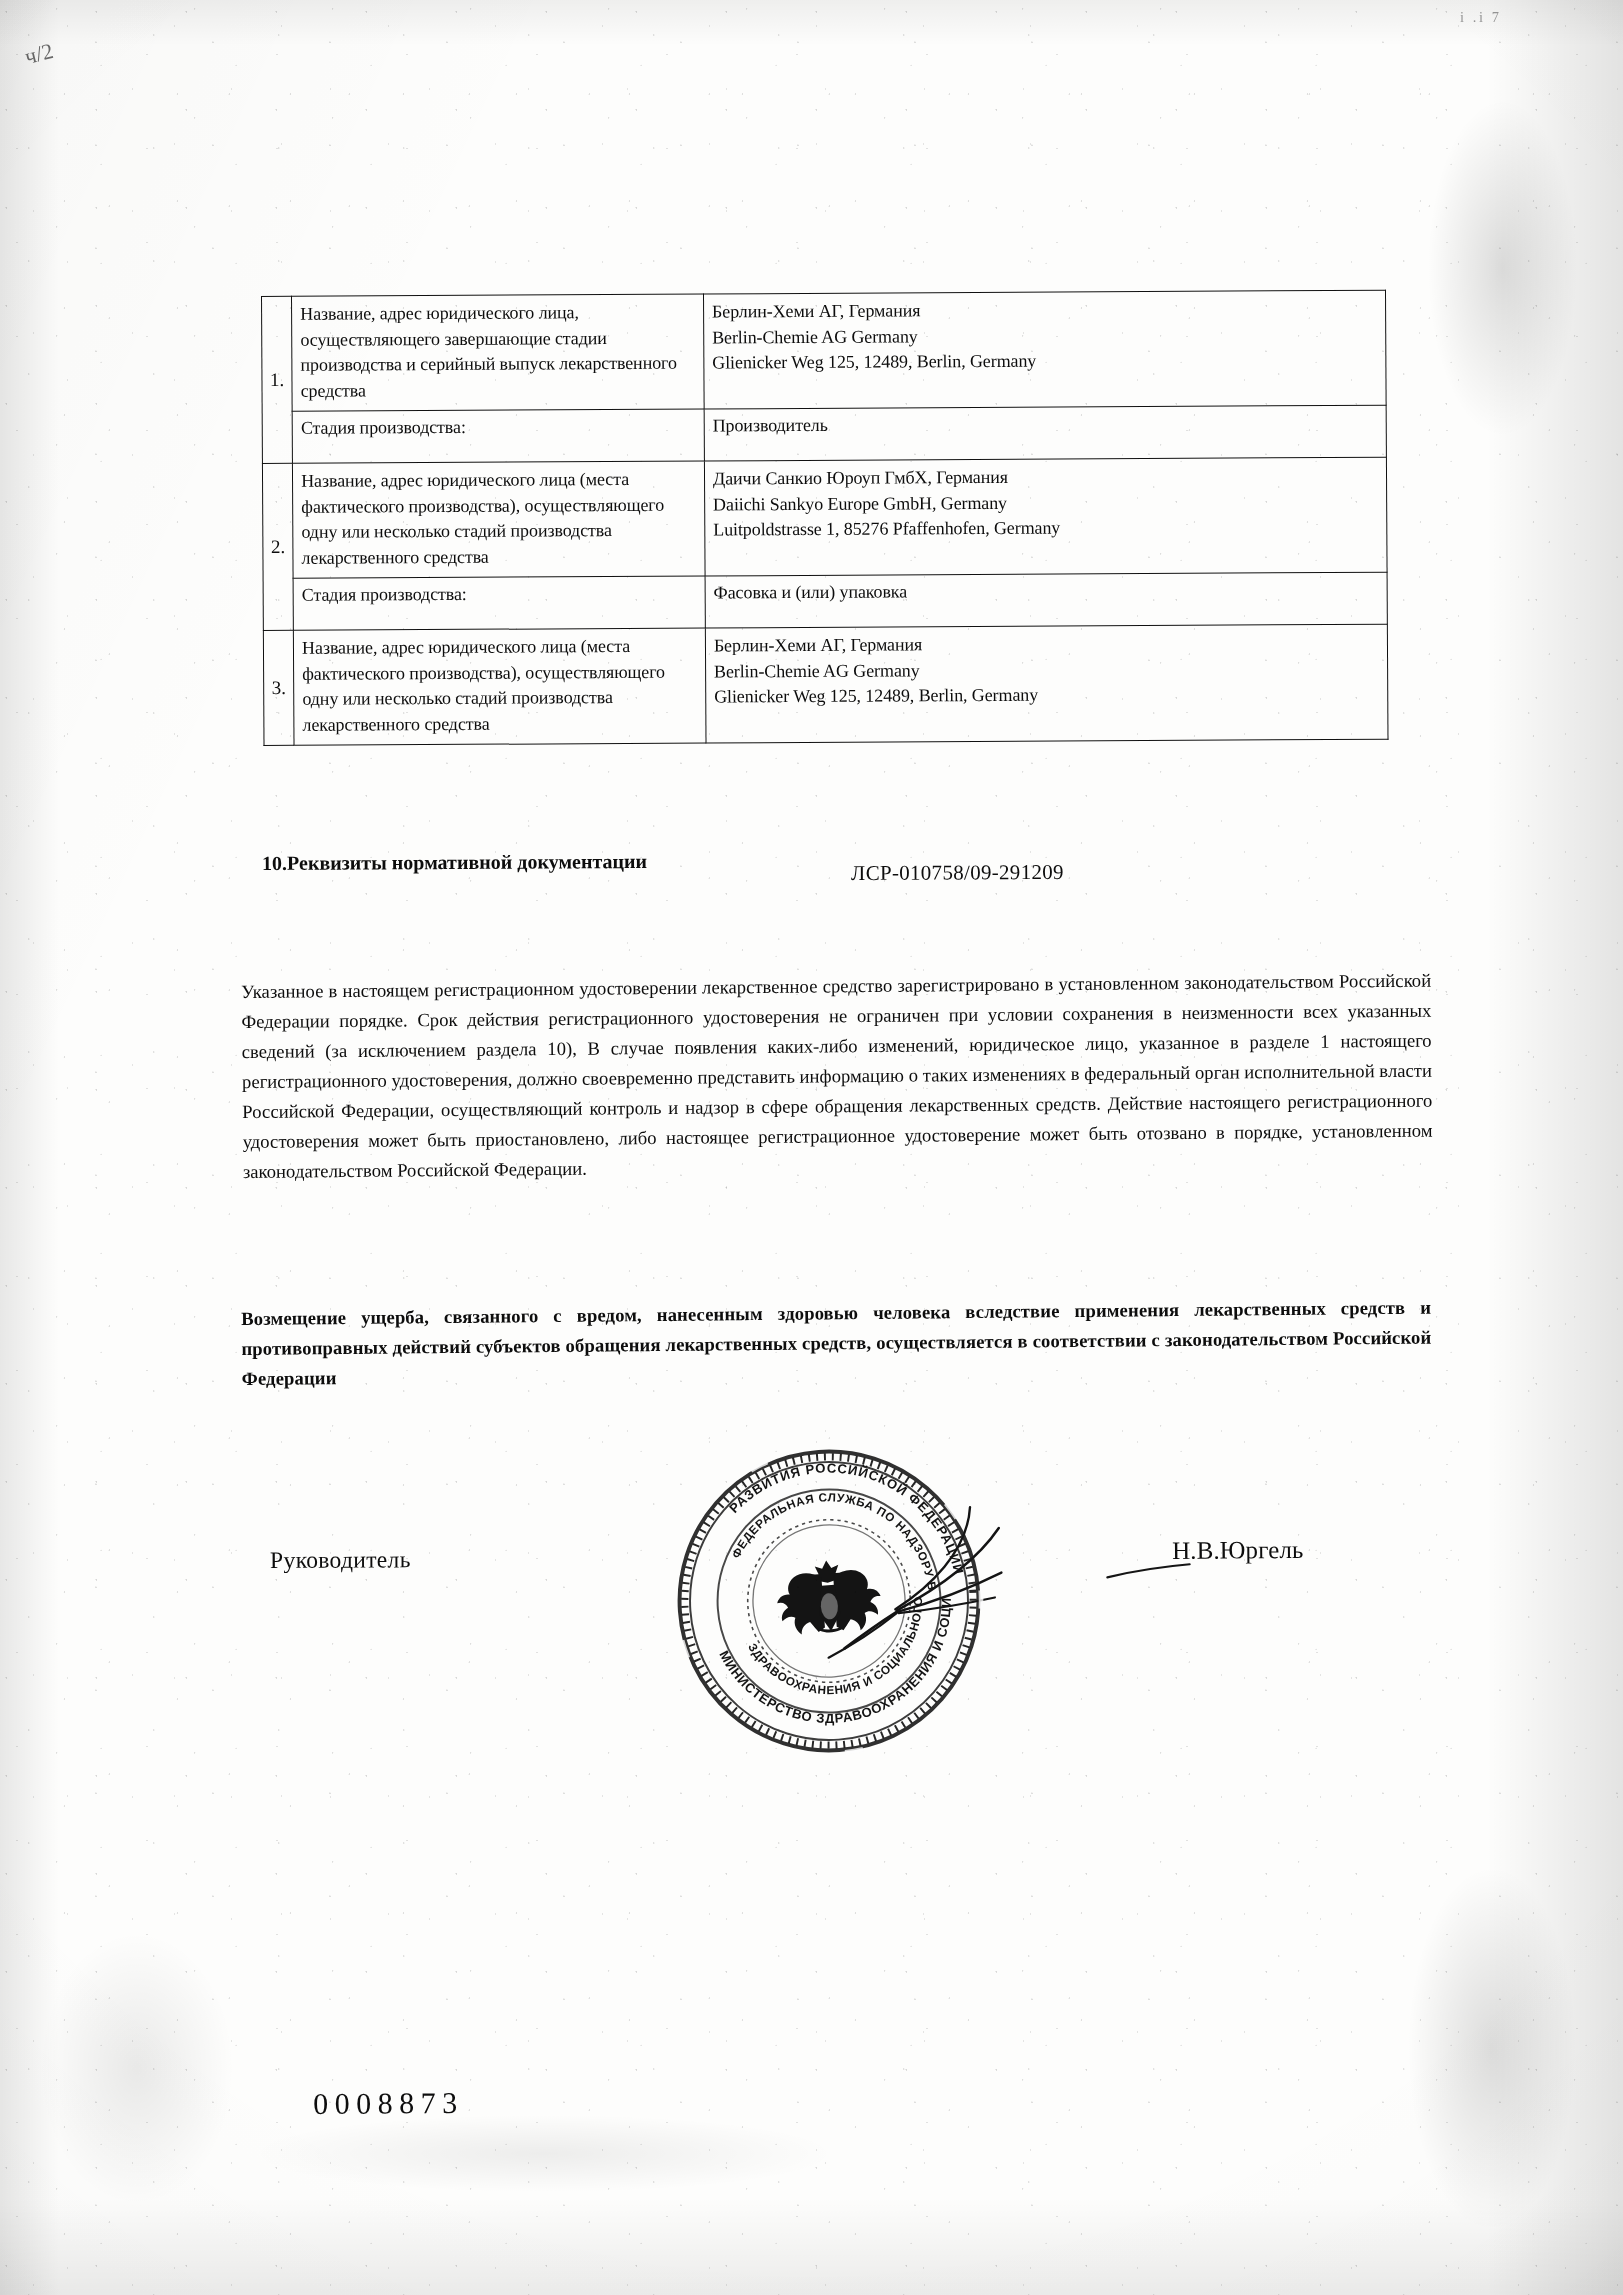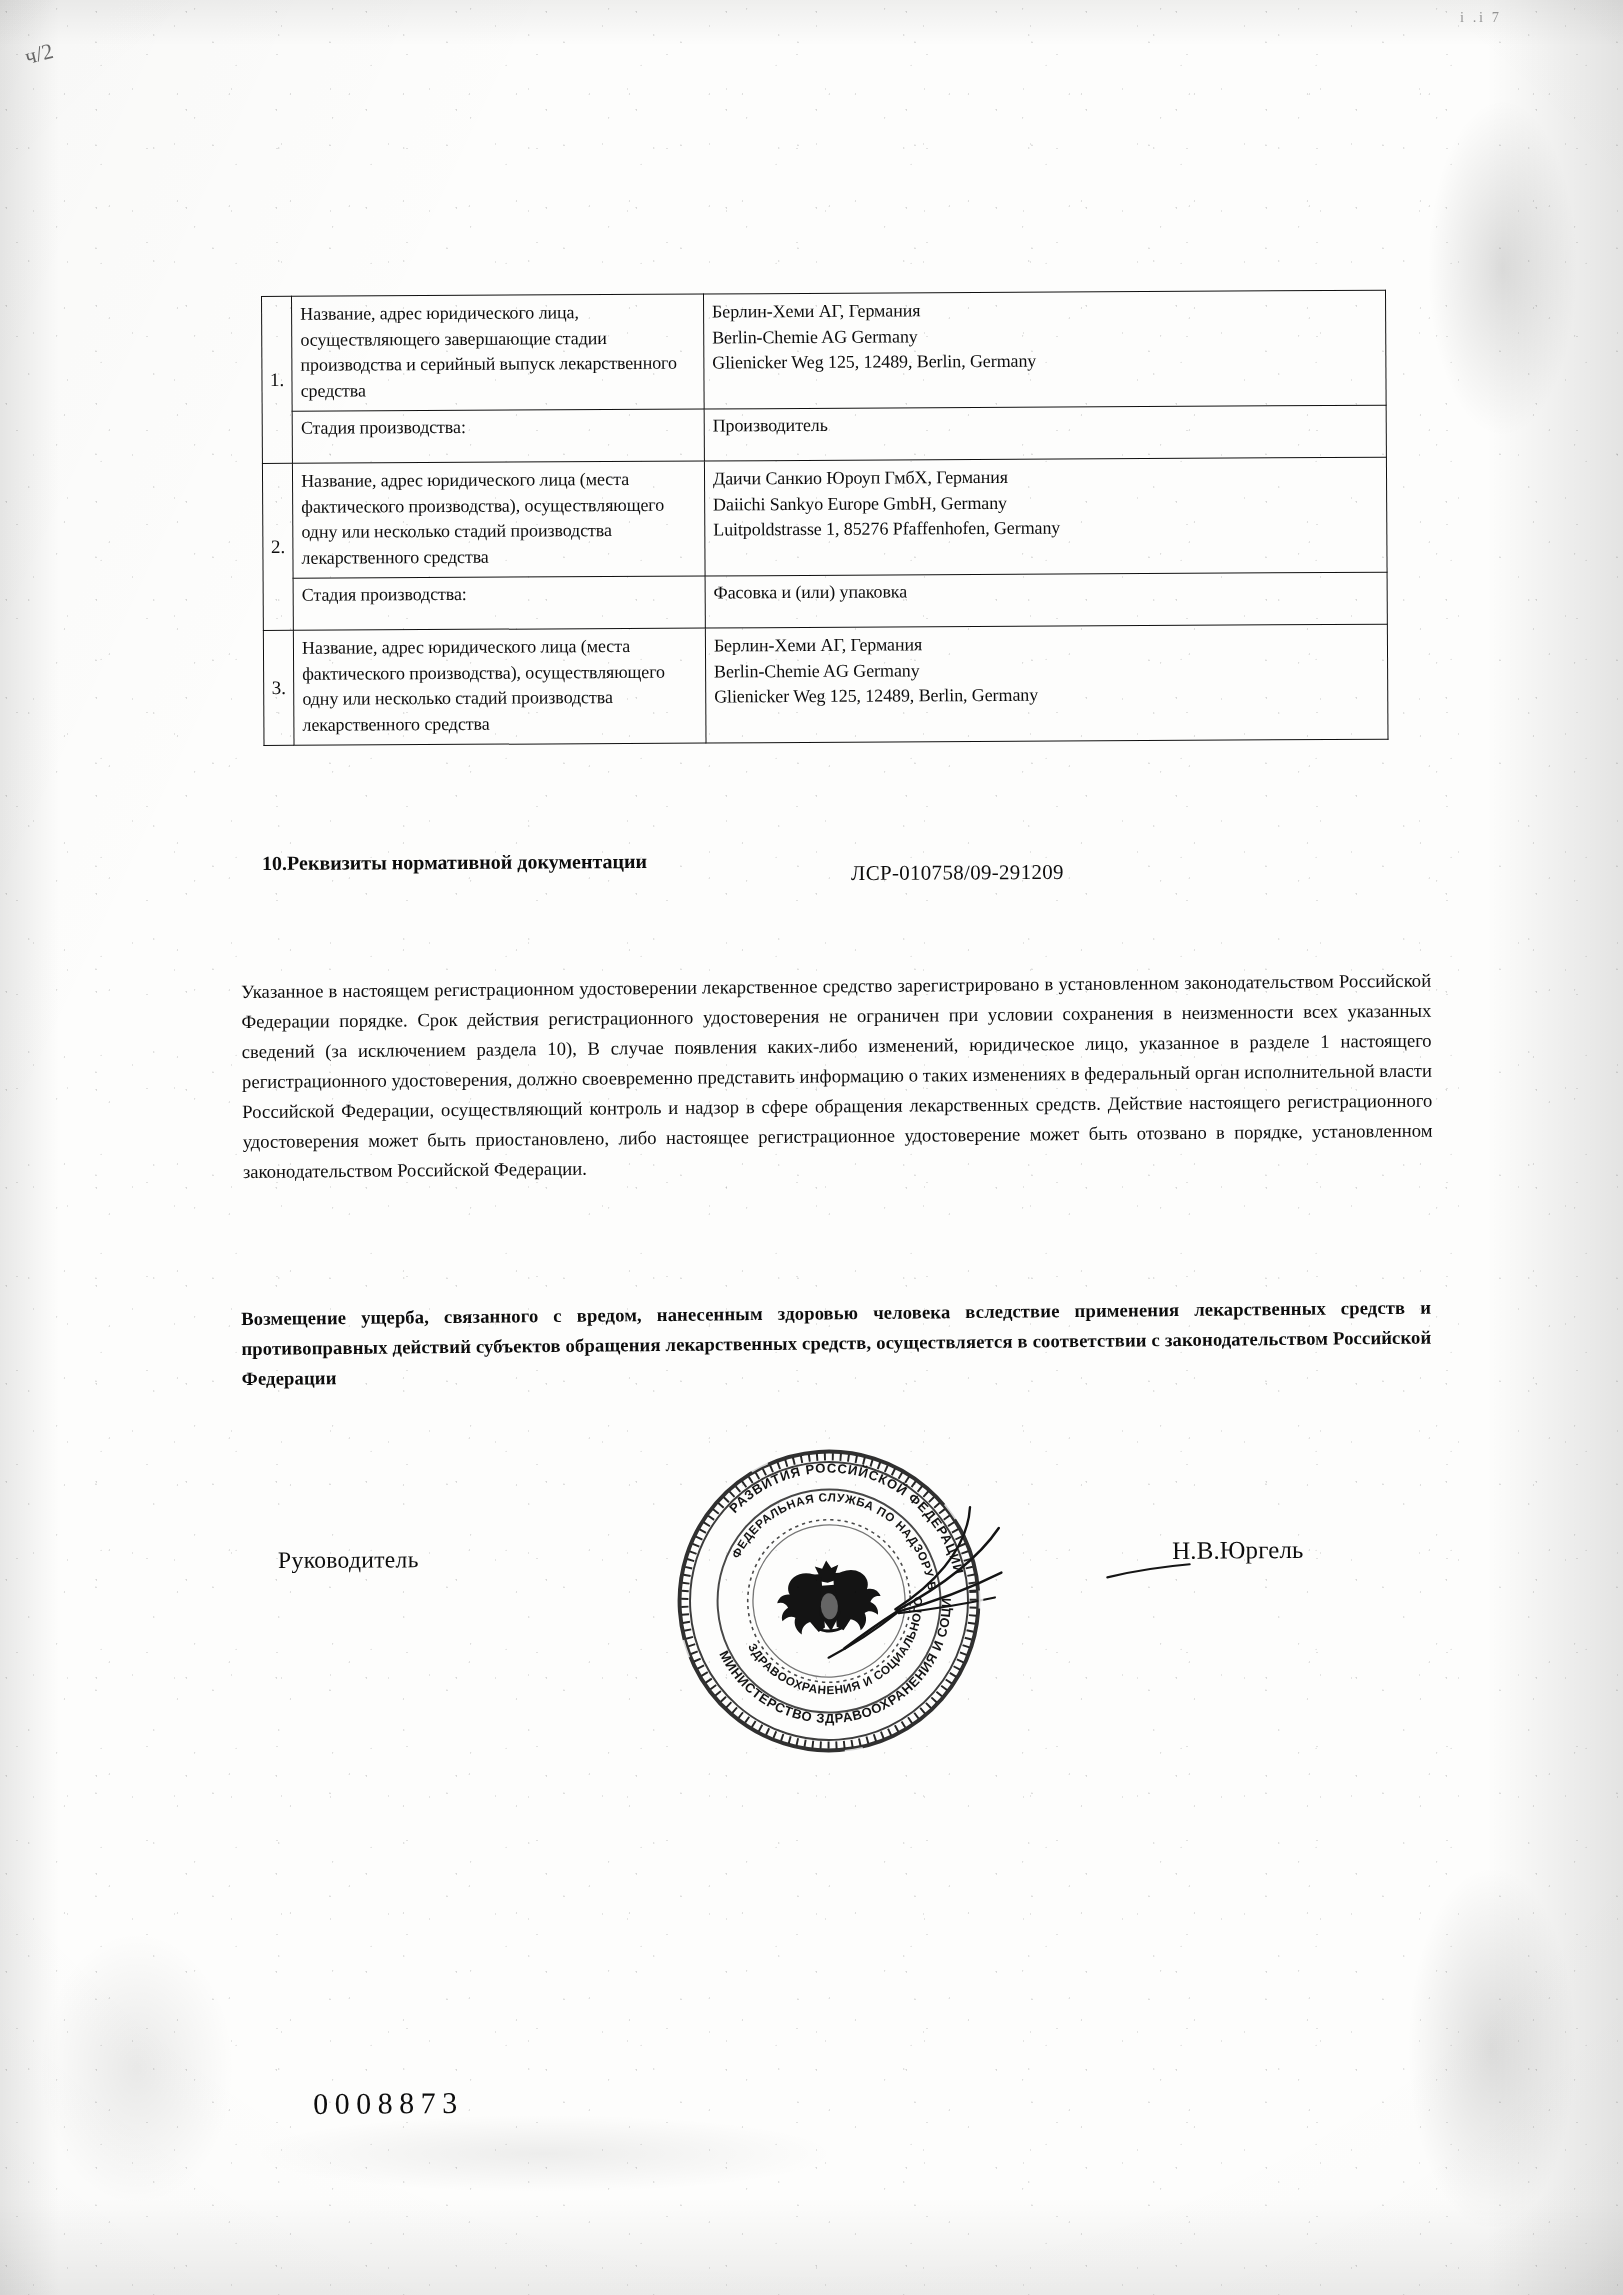--- a/index.html
+++ b/index.html
@@ -110,21 +110,21 @@
     font-size:18.7px;line-height:30px;
     text-align:justify;text-justify:inter-word;
     transform:rotate(-0.55deg);transform-origin:left top;
   }
   .body-text.bold{
     top:1304px;font-weight:bold;letter-spacing:0.1px;
   }
 
   
   .sig-title{
-    position:absolute;left:278px;top:1547px;
+    position:absolute;left:270px;top:1547px;
     font-size:23.6px;letter-spacing:0.3px;
     transform:rotate(-0.3deg);transform-origin:left top;
   }
   .sig-name{
     position:absolute;left:1172px;top:1537px;
     font-size:25px;letter-spacing:0.1px;
     transform:rotate(-0.5deg);transform-origin:left top;
     white-space:nowrap;
   }
   .sig-stroke{

